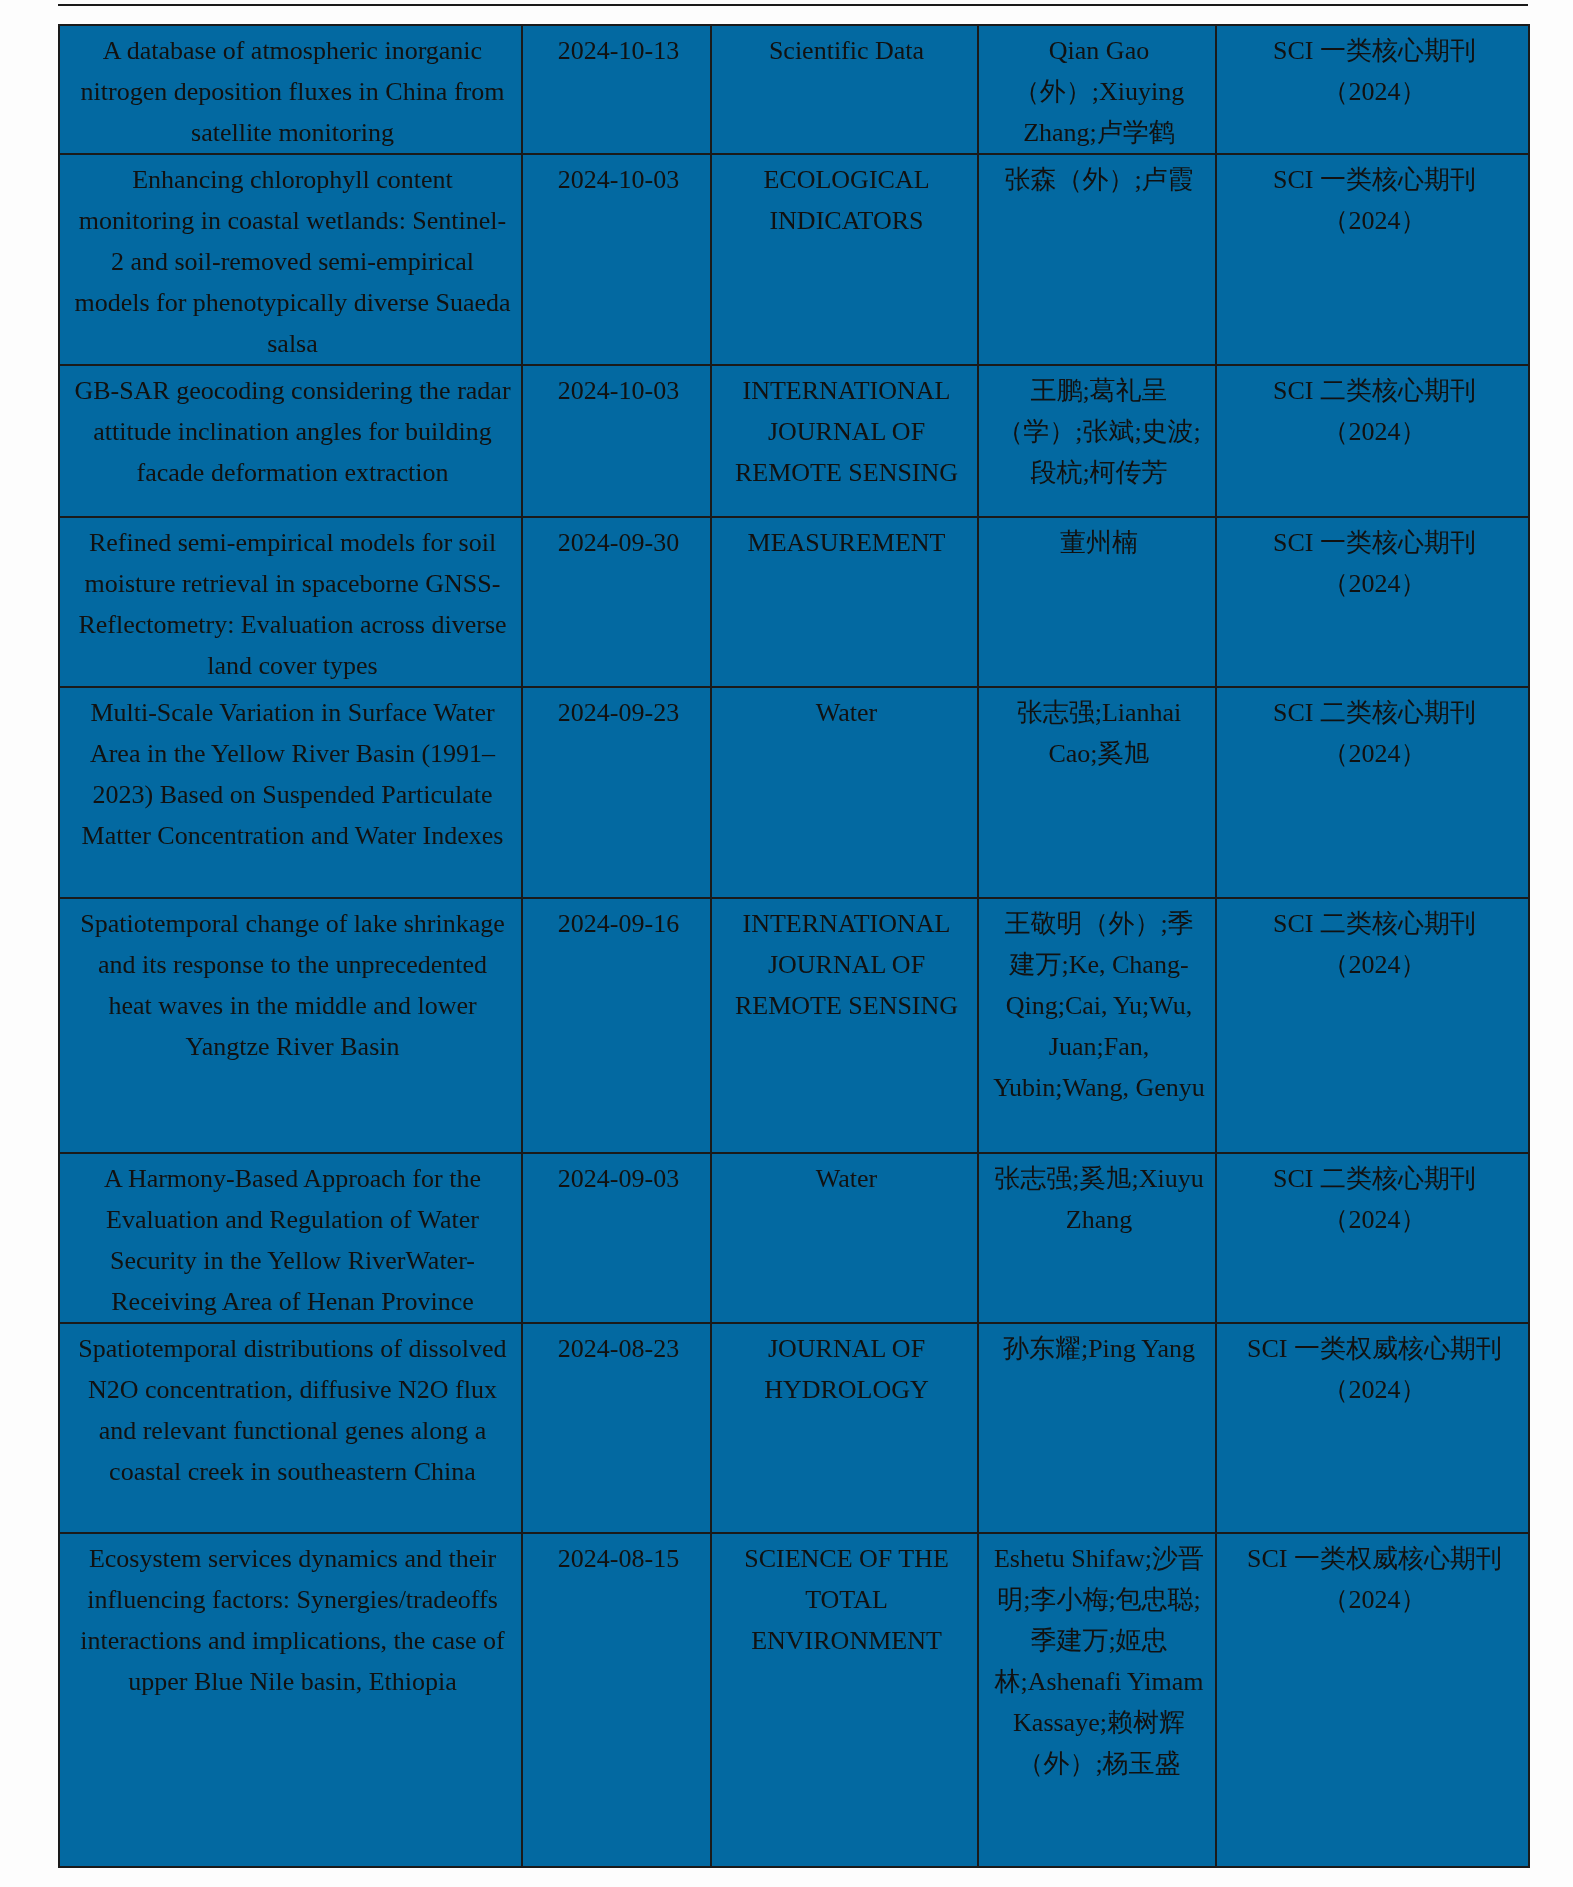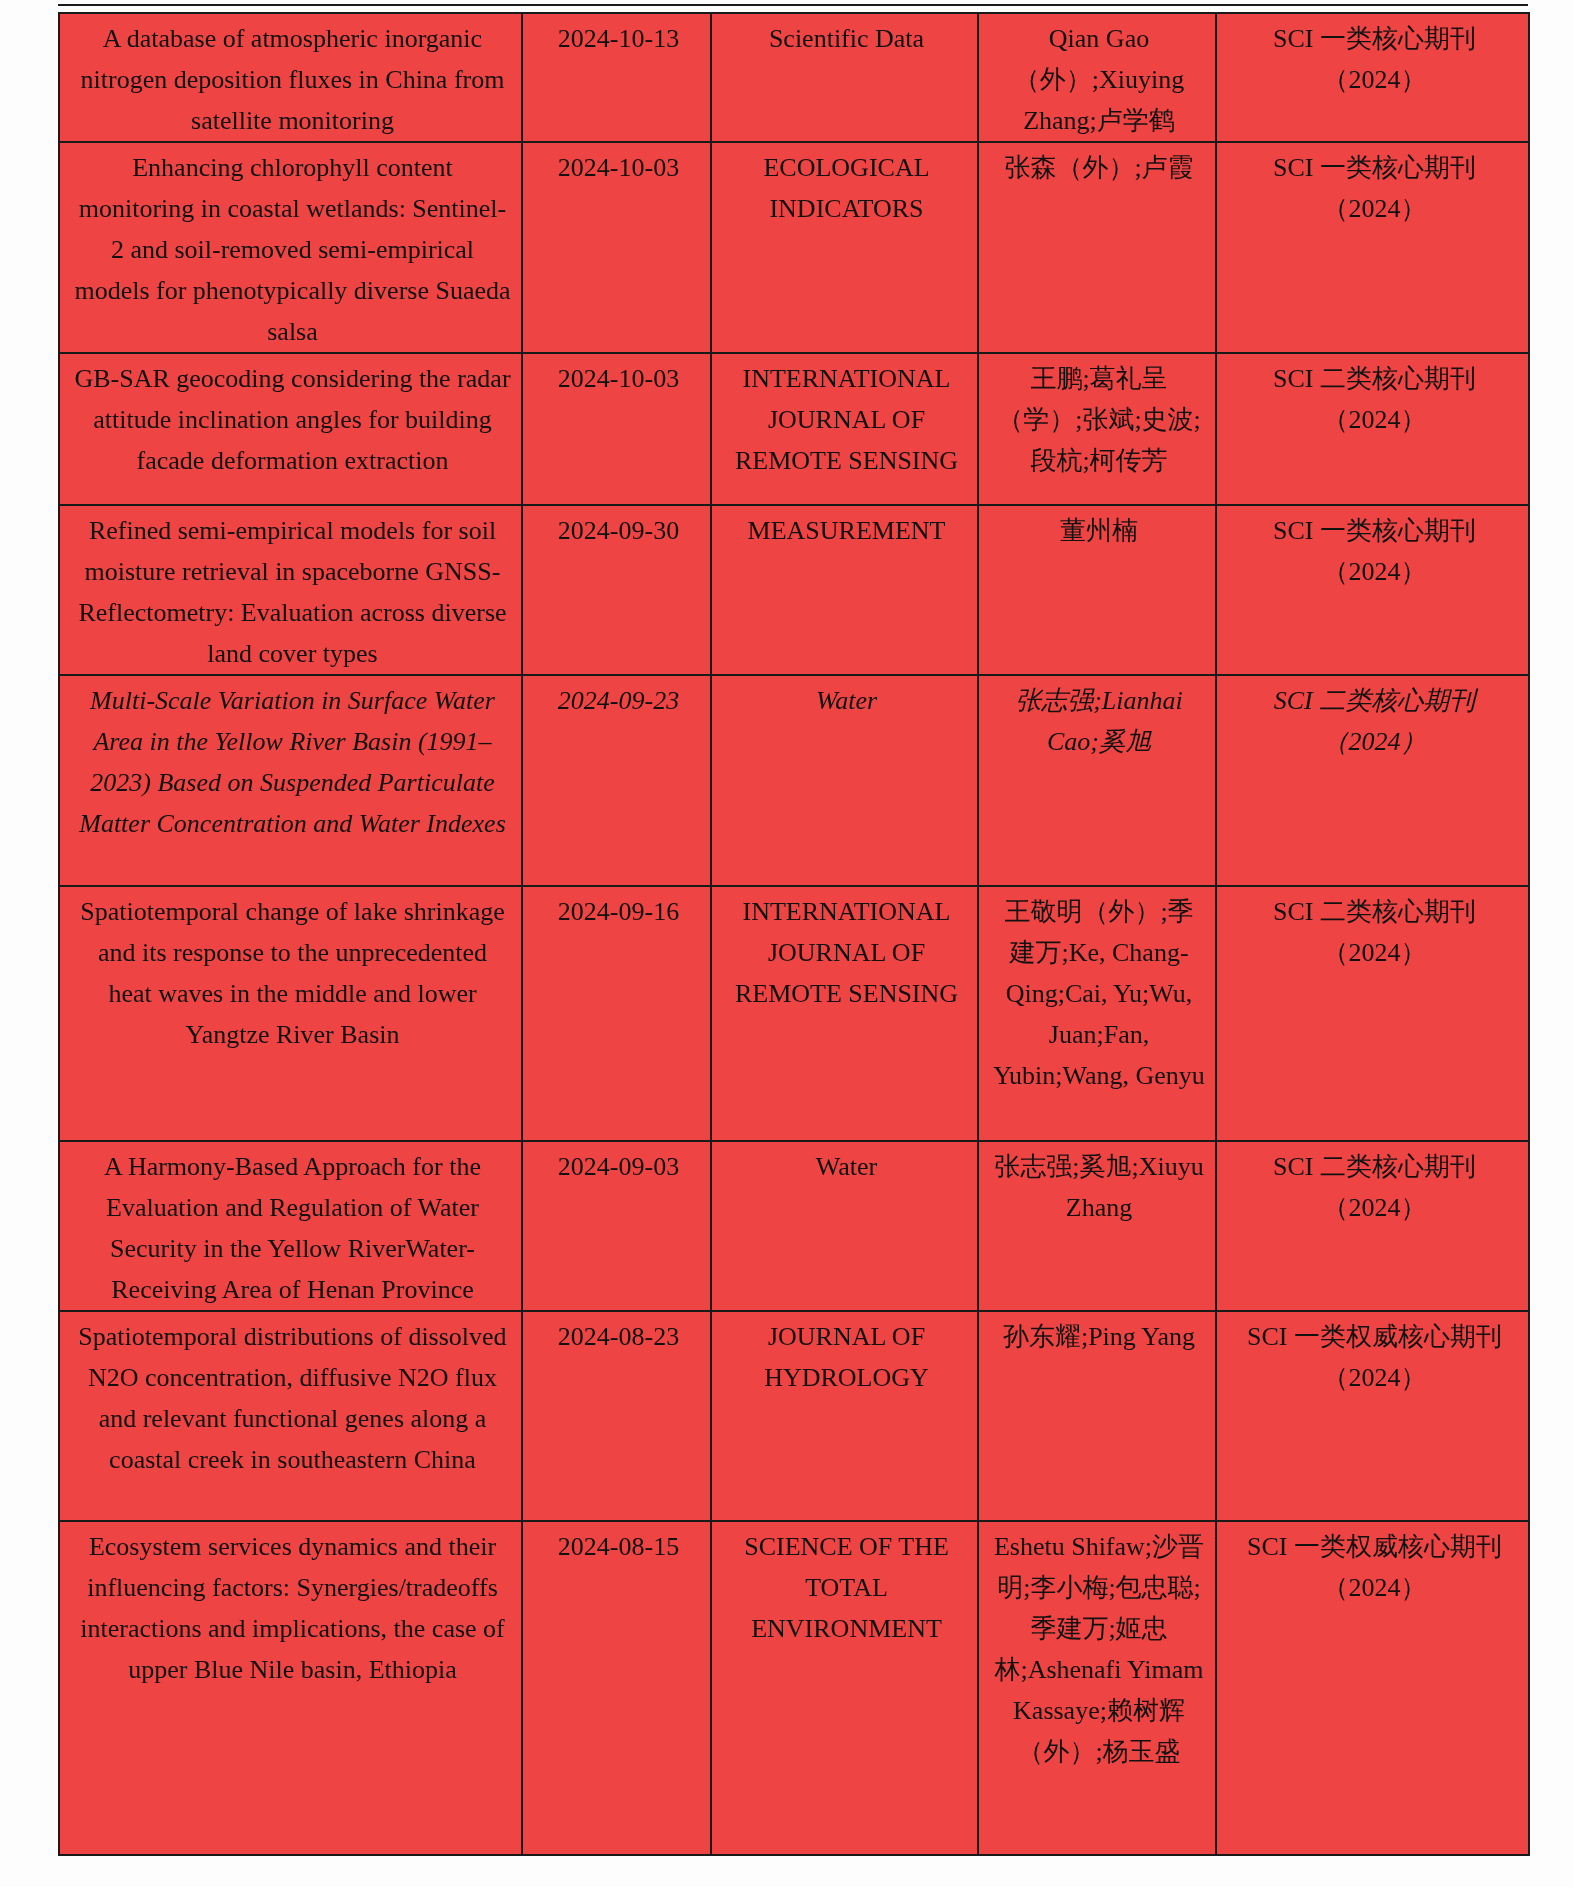--- a/index.html
+++ b/index.html
@@ -24,25 +24,25 @@
     position: absolute;
     left: 58px;
     top: 4px;
     width: 1470px;
     height: 2px;
     background: #1a1a1a;
   }
   table.pub-table {
     position: absolute;
     left: 58px;
-    top: 12px;
+    top: 24px;
     width: 1470px;
     border-collapse: collapse;
     table-layout: fixed;
-    background: #ef4444;
+    background: #0369a1;
   }
   table.pub-table td {
     border: 2px solid #1a1a1a;
     vertical-align: top;
     padding: 4px 10px 0 14px;
     font-size: 26px;
     line-height: 41px;
     overflow: hidden;
     text-align: center;
   }
@@ -54,21 +54,21 @@
     white-space: nowrap;
   }
   td.c-class {
     padding: 4px 46px 0 14px;
   }
   
   tr.r1 { height: 123px; }
   tr.r2 { height: 209px; margin-left: 28px; }
   tr.r3 { height: 152px; }
   tr.r4 { height: 169px; }
-  tr.r5 { height: 211px; font-style: italic; }
+  tr.r5 { height: 211px; }
   tr.r6 { height: 255px; }
   tr.r7 { height: 160px; }
   tr.r8 { height: 210px; }
   tr.r9 { height: 334px; }
 </style>
 </head>
 <body>
 
 <div class="page">
   <div class="top-rule"></div>

